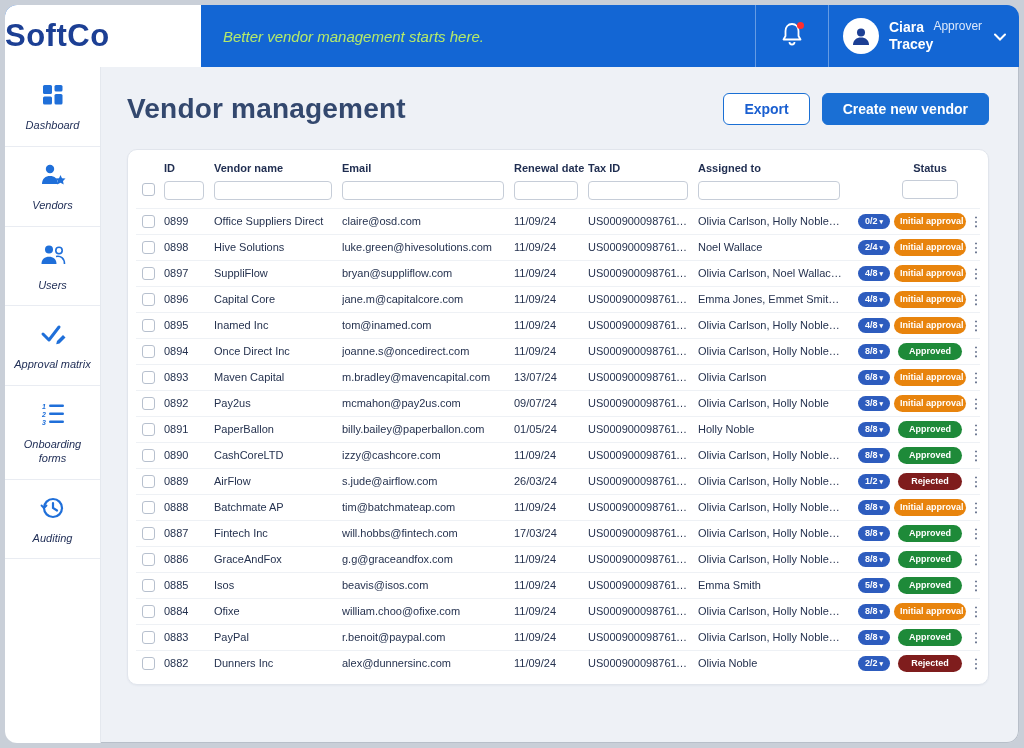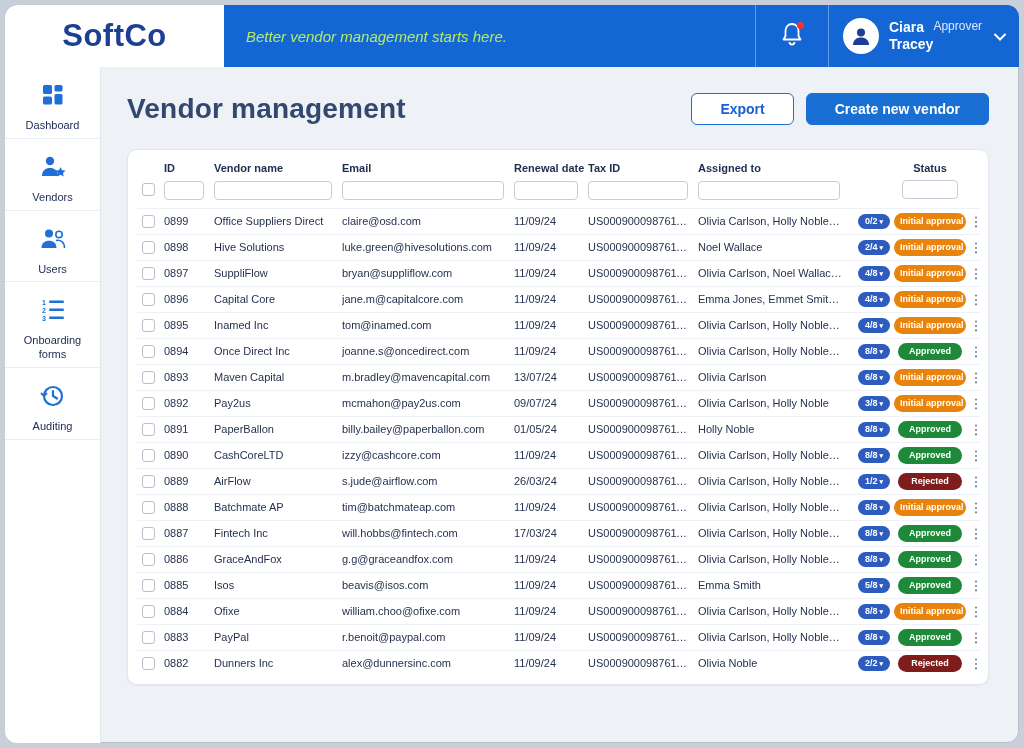--- a/index.html
+++ b/index.html
@@ -17,22 +17,22 @@
     box-shadow:0 0 0 1px #b8bfc9 inset;
     display:flex; flex-direction:column;
   }
   
   .topbar {
     height:62px; flex:0 0 62px;
     background:#1366d4;
     display:flex; align-items:stretch;
   }
   .logo-box {
-    width:219px; background:#ffffff;
-    display:flex; align-items:center; justify-content:center;
+    width:196px; background:#ffffff;
+    display:flex; align-items:center; 
   }
   .logo-text {
     font-size:31px; font-weight:800; color:#1c3f94; letter-spacing:0.5px;
   }
   .tagline {
     align-self:center; margin-left:22px;
     color:#bef264; font-style:italic; font-size:15px; opacity:0.95;
   }
   .topbar-spacer { flex:1; }
   .top-divider { width:1px; background:rgba(255,255,255,0.35); margin:0; }
@@ -58,37 +58,37 @@
   .user-chev { margin-left:2px; }
 
   
   .content-row { flex:1; display:flex; min-height:0; }
   .sidebar {
     width:96px; flex:0 0 96px; background:#ffffff;
     display:flex; flex-direction:column;
     border-right:1px solid #e4e8ee;
   }
   .side-item {
-    padding:15px 4px 5px; display:flex; flex-direction:column; align-items:center; gap:7px;
-    border-bottom:1px solid #e9ecf2; cursor:pointer;
+    padding:15px 4px 13px; display:flex; flex-direction:column; align-items:center; gap:7px;
+    border-bottom:1px solid #e9ecf2; cursor:pointer;font-style:italic;
   }
   .side-label {
     font-size:11px; color:#223058; text-align:center; line-height:1.25;
   }
   .main {
     flex:1; padding:26px 30px 0 26px; min-width:0;
   }
   .main-head { display:flex; align-items:center; }
   .page-title {
     font-size:28px; color:#33486e; font-weight:600; letter-spacing:0.2px;
   }
   .head-actions { margin-left:auto; display:flex; gap:12px; }
   .btn {
     font-family:inherit; font-size:14px; font-weight:600;
-    border-radius:6px; padding:8px 28px; cursor:pointer; line-height:1;
+    border-radius:6px; padding:8px 20px; cursor:pointer; line-height:1;
   }
   .btn-outline {
     background:#ffffff; color:#1a5fd0; border:1.5px solid #1a6fd4;
   }
   .btn-primary {
     background:#1a6fd4; color:#ffffff; border:1.5px solid #1a6fd4;
   }
 
   
   .card {
@@ -221,20 +221,29 @@
           <svg width="28" height="26" viewBox="0 0 28 26">
             <circle cx="10" cy="7.5" r="4" fill="#1f6fd9"></circle>
             <path d="M2.5 22 c0-5 3.4-7.3 7.5-7.3 s7.5 2.3 7.5 7.3 Z" fill="#1f6fd9"></path>
             <circle cx="20" cy="8.5" r="3.2" fill="none" stroke="#1f6fd9" stroke-width="1.6"></circle>
             <path d="M17 14.5 c4.5-1 8.5 1.5 8.5 7.5" fill="none" stroke="#1f6fd9" stroke-width="1.6"></path>
           </svg>
         </span>
         <span class="side-label">Users</span>
       </div>
 
+      <div class="side-item">
+        <span>
+          <svg width="28" height="26" viewBox="0 0 28 26">
+            <path d="M4 13 l6 6 L20 6" fill="none" stroke="#1f6fd9" stroke-width="3" stroke-linecap="round" stroke-linejoin="round"></path>
+            <path d="M18 20 l6-6 2.5 2.5 -6 6 -3.3 0.8 Z" fill="#1f6fd9"></path>
+          </svg>
+        </span>
+        <span class="side-label">Approval matrix</span>
+      </div>
 
       <div class="side-item">
         <span>
           <svg width="28" height="26" viewBox="0 0 28 26">
             <text x="3" y="8" font-size="7" fill="#1f6fd9" font-family="sans-serif" font-weight="bold">1</text>
             <text x="3" y="16" font-size="7" fill="#1f6fd9" font-family="sans-serif" font-weight="bold">2</text>
             <text x="3" y="24" font-size="7" fill="#1f6fd9" font-family="sans-serif" font-weight="bold">3</text>
             <rect x="10" y="3.5" width="15" height="2.6" rx="1.3" fill="#1f6fd9"></rect>
             <rect x="10" y="11.5" width="15" height="2.6" rx="1.3" fill="#1f6fd9"></rect>
             <rect x="10" y="19.5" width="15" height="2.6" rx="1.3" fill="#1f6fd9"></rect>

